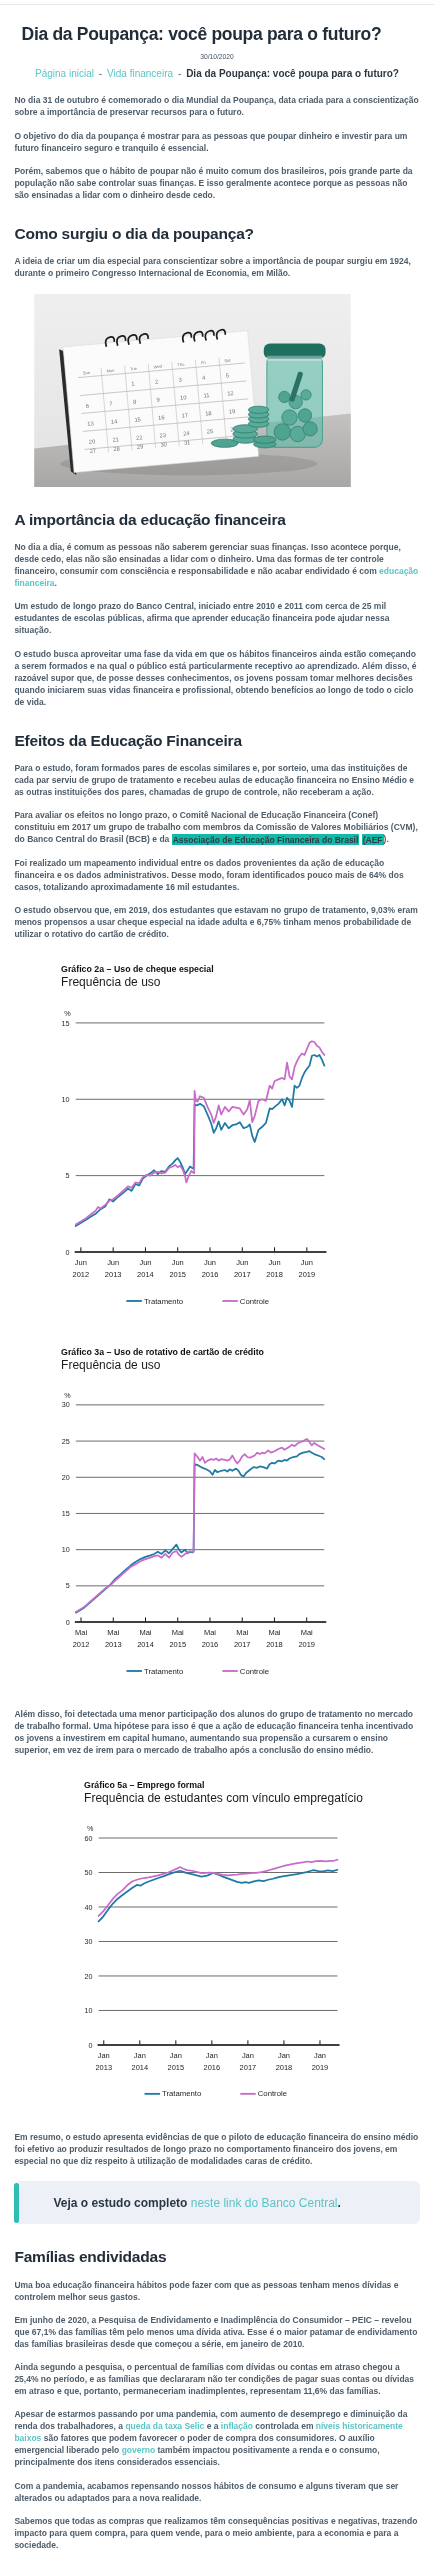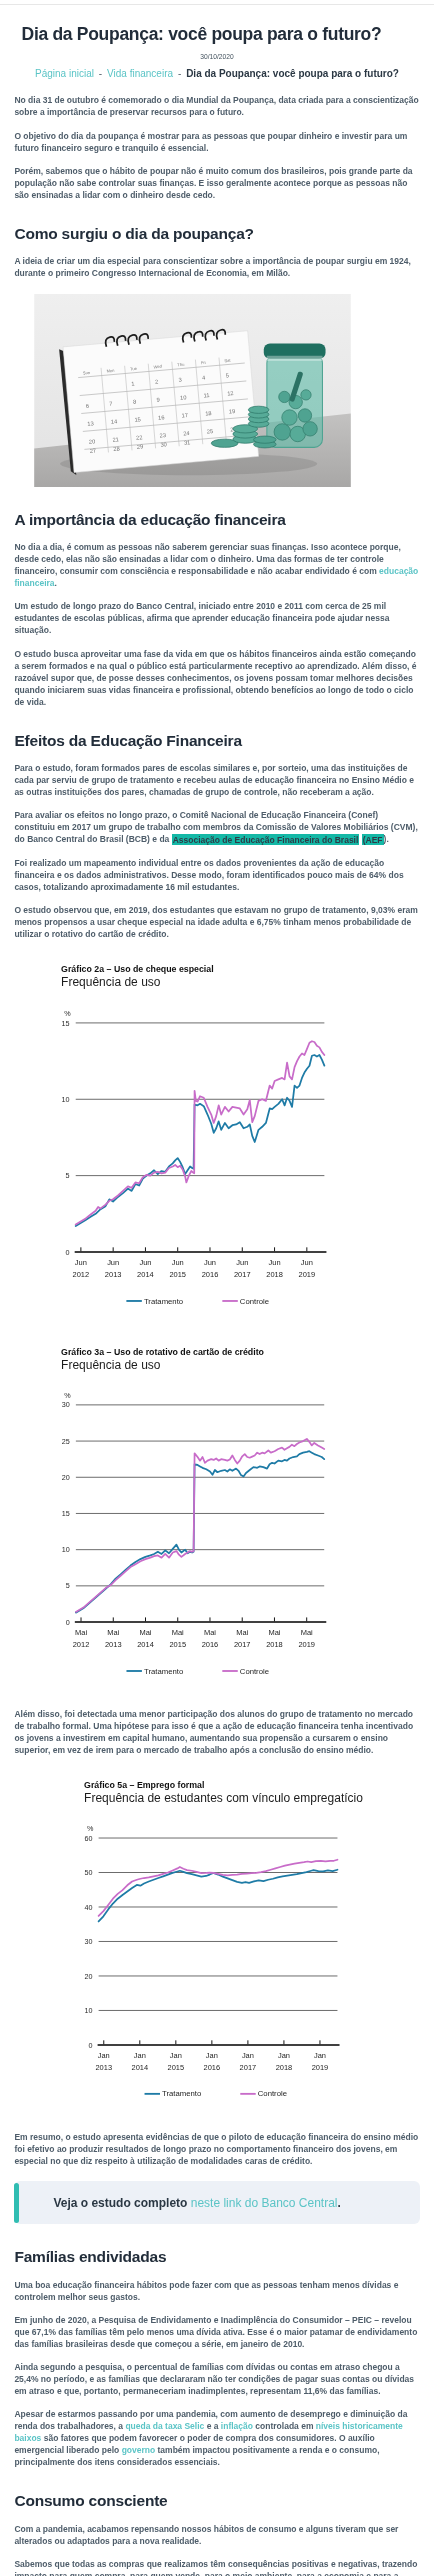--- a/index.html
+++ b/index.html
@@ -339,18 +339,17 @@
   <div class="callout">
     <span class="bold">Veja o estudo completo </span><a href="#">neste link do Banco Central</a><span class="bold">.</span>
   </div>
 
   <h2>Famílias endividadas</h2>
   <p class="body">Uma boa educação financeira hábitos pode fazer com que as pessoas tenham menos dívidas e controlem melhor seus gastos.</p>
   <p class="body">Em junho de 2020, a Pesquisa de Endividamento e Inadimplência do Consumidor – PEIC – revelou que 67,1% das famílias têm pelo menos uma dívida ativa. Esse é o maior patamar de endividamento das famílias brasileiras desde que começou a série, em janeiro de 2010.</p>
   <p class="body">Ainda segundo a pesquisa, o percentual de famílias com dívidas ou contas em atraso chegou a 25,4% no período, e as famílias que declararam não ter condições de pagar suas contas ou dívidas em atraso e que, portanto, permaneceriam inadimplentes, representam 11,6% das famílias.</p>
   <p class="body"><span>Apesar de estarmos passando por uma pandemia, com aumento de desemprego e diminuição da renda dos trabalhadores, a </span><a href="#" class="inline-link">queda da taxa Selic</a><span> e a </span><a href="#" class="inline-link">inflação</a><span> controlada em </span><a href="#" class="inline-link">níveis historicamente baixos</a><span> são fatores que podem favorecer o poder de compra dos consumidores. O auxílio emergencial liberado pelo </span><a href="#" class="inline-link">governo</a><span> também impactou positivamente a renda e o consumo, principalmente dos itens considerados essenciais.</span></p>
 
-  <h2>Consumo consciente</h2>
   <p class="body">Com a pandemia, acabamos repensando nossos hábitos de consumo e alguns tiveram que ser alterados ou adaptados para a nova realidade.</p>
   <p class="body tight">Sabemos que todas as compras que realizamos têm consequências positivas e negativas, trazendo impacto para quem compra, para quem vende, para o meio ambiente, para a economia e para a sociedade.</p>
 
 </div>
 
 
 </body></html>

